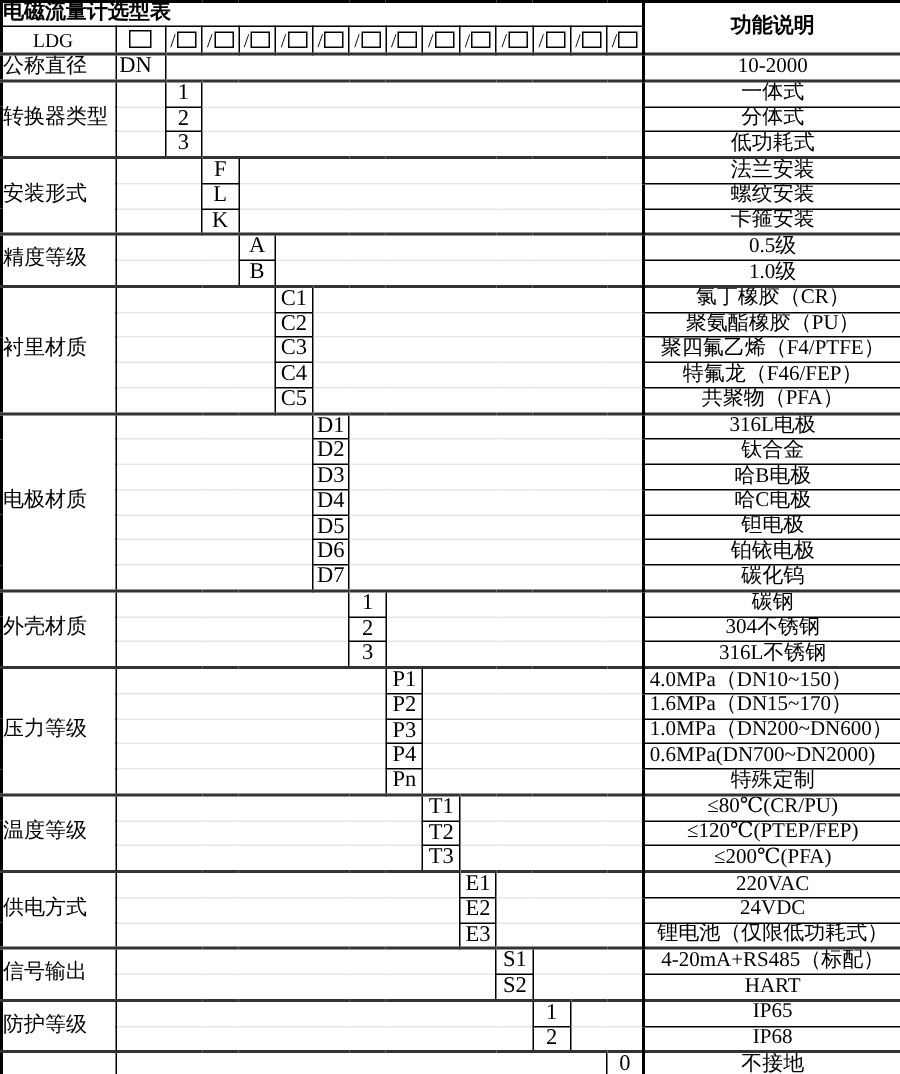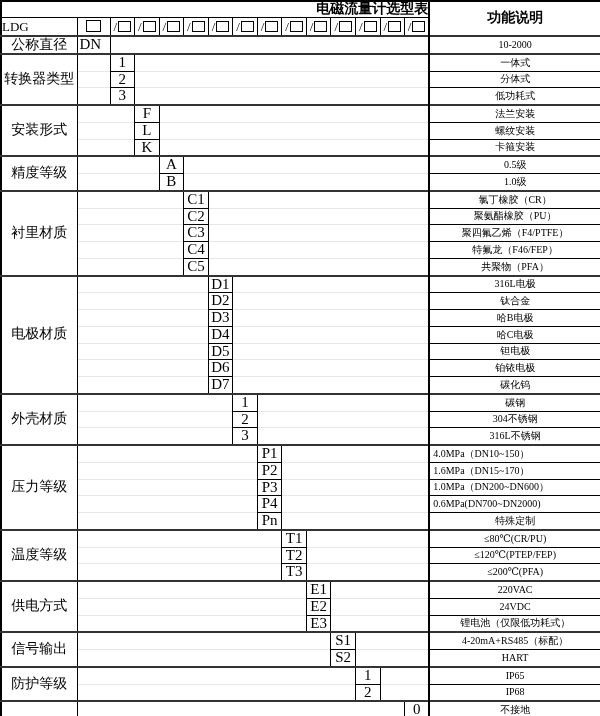--- a/index.html
+++ b/index.html
@@ -29,69 +29,69 @@
   col.w-code { width: 24.55px; }
   col.w-desc { width: 171.85px; }
 
   td { padding: 0; overflow: hidden; white-space: nowrap; line-height: 1.05; }
 
   tr.r-title { height: 14px; }
   tr.r-ldg   { height: 19px; }
   tr.body    { height: 16.26px; }
 
   td.title-cell {
-    text-align: right;
+    text-align: left;
     font-weight: 600;
     font-size: 14px;
     border-bottom: 1px solid #000;
   }
   td.desc-head {
     border-left: 2px solid #000;
     text-align: center;
     font-weight: 700;
     font-size: 14px;
   }
   tr.r-ldg td { border: 1px solid #000; }
   td.ldg-cell {
     font-size: 13px;
     text-align: left;
-    padding-left: 0;
+    padding-left: 20px;
   }
   td.slot { text-align: center; font-size: 13px; }
   span.codebox {
     display: inline-block;
     width: 11px;
     height: 9px;
     border: 1px solid #000;
     vertical-align: -1px;
     margin-left: 1px;
   }
   span.codebox.big { width: 13px; height: 10px; margin-left: 0; }
 
   td.cat {
     border: 1px solid #000;
-    text-align: center;
+    text-align: left;
     font-size: 14px;
   }
   td.code {
     border: 1px solid #000;
     text-align: center;
     font-size: 15px;
   }
   td.code.left { text-align: left; padding-left: 2px; }
   td.spacer {
     border: none;
     border-top: 1px solid #e7e7e7;
   }
   td.desc {
     border-left: 2px solid #000;
     border-top: 1px solid #000;
     border-bottom: 1px solid #000;
     text-align: center;
-    font-size: 10px;
+    font-size: 14px;
     padding: 0 2px;
   }
   td.desc.left { text-align: left; padding-left: 3px; }
   tr.grp-first td { border-top: 2px solid #333333; }
 </style>
 </head>
 <body>
 
 <div id="stage">
   <table class="sel">

